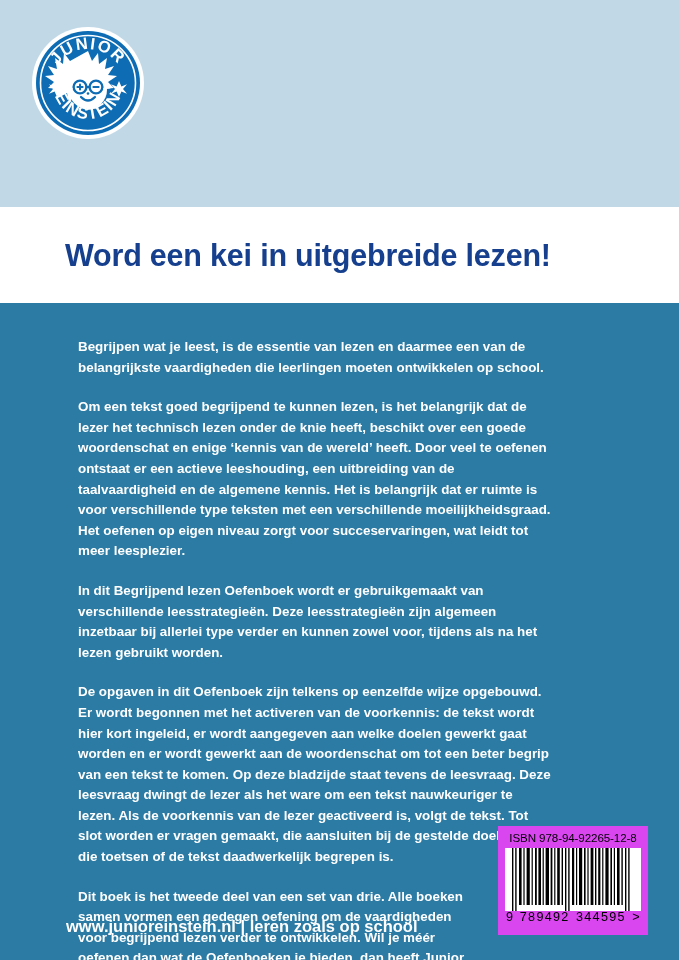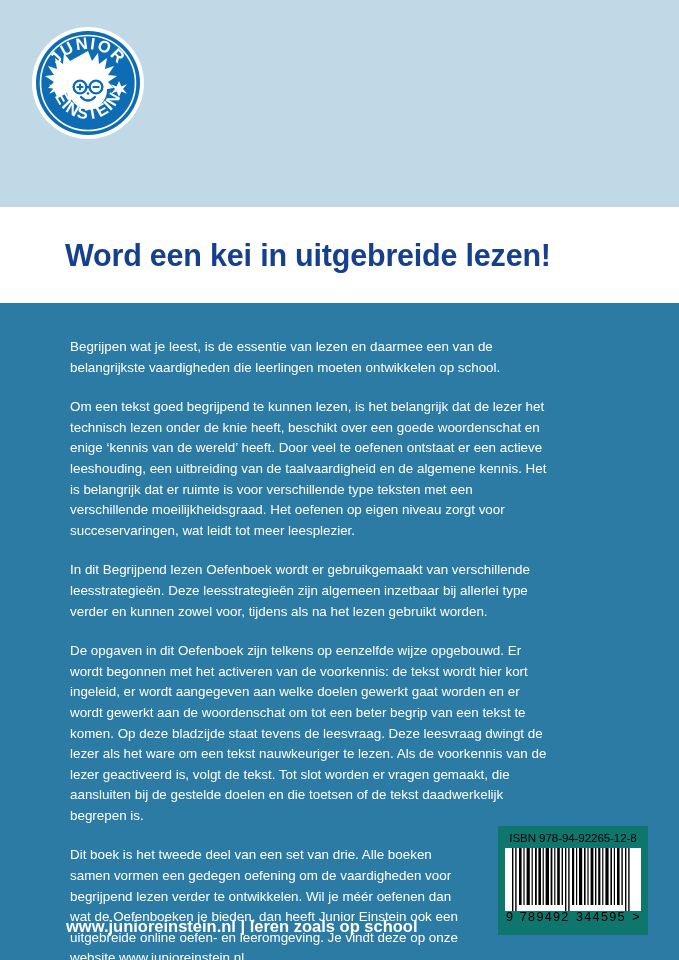--- a/index.html
+++ b/index.html
@@ -64,21 +64,22 @@
   .copy {
     position: absolute;
     left: 66px;
     top: 337px;
     width: 486px;
     color: #ffffff;
     font-size: 13.4px;
     line-height: 20.6px;
   }
   .copy p {
-    margin: 0 0 19px 4px;
+    margin: 0 0 19px 12px;
+    font-weight: bold;
   }
   .copy p.narrow {
     width: 400px;
   }
   .copy p:last-child { margin-bottom: 0; }
 
   
   .footer {
     position: absolute;
     left: 66px;
@@ -90,21 +91,21 @@
     font-weight: bold;
   }
 
   
   .barcode-box {
     position: absolute;
     left: 498px;
     top: 826px;
     width: 150px;
     height: 109px;
-    background: #0f766e;
+    background: #d946ef;
     box-sizing: border-box;
     padding: 5px 7px 4px 7px;
   }
   .barcode-isbn {
     font-size: 11.6px;
     color: #000000;
     text-align: center;
     letter-spacing: -0.1px;
     white-space: nowrap;
     line-height: 14px;

